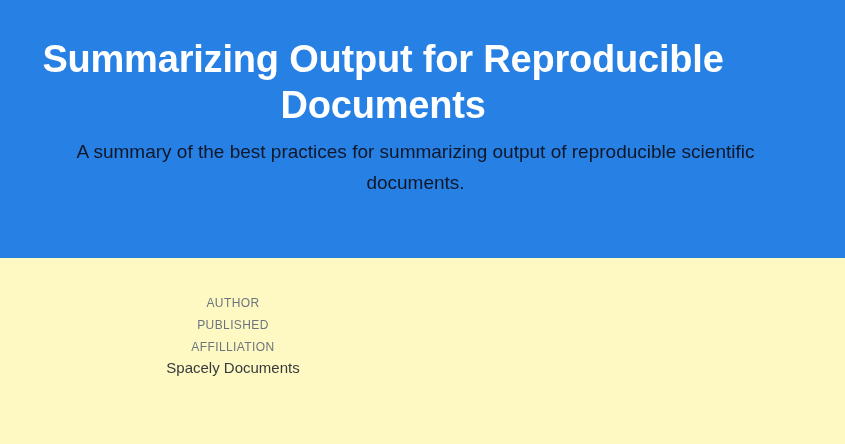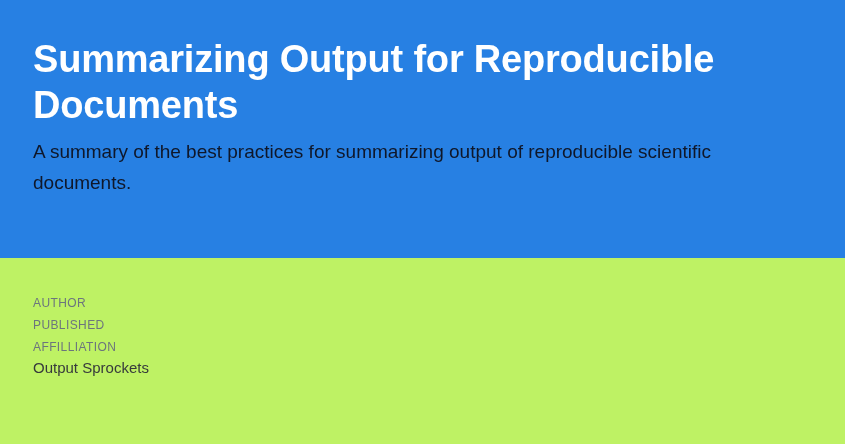--- a/index.html
+++ b/index.html
@@ -15,20 +15,21 @@
     font-family: "Liberation Sans", "DejaVu Sans", sans-serif;
     color: #373a3c;
     overflow: hidden;
   }
 
   .page {
     position: relative;
     width: 845px;
     height: 444px;
     background: #ffffff;
+    text-align: center;
   }
 
   
   .title-banner {
     position: absolute;
     left: 0;
     top: 0;
     width: 845px;
     height: 258px;
     background: #2780e3;
@@ -62,21 +63,21 @@
     max-width: 765px;
   }
 
   
   .meta-area {
     position: absolute;
     left: 0;
     top: 258px;
     width: 845px;
     height: 186px;
-    background: #bef264;
+    background: #fef9c3;
     box-sizing: border-box;
     padding: 36px 33px 0 33px;
   }
 
   .meta-grid {
     display: flex;
     flex-wrap: wrap;
     align-items: flex-start;
   }
 
@@ -129,21 +130,21 @@
         <div class="meta-block">
           <div class="meta-label">PUBLISHED</div>
         </div>
 
       </div>
 
       <div class="meta-col">
 
         <div class="meta-block">
           <div class="meta-label">AFFILLIATION</div>
-          <div class="meta-value">Output Sprockets</div>
+          <div class="meta-value">Spacely Documents</div>
         </div>
 
       </div>
 
     </div>
   </section>
 
 </div>
 
 </body></html>

